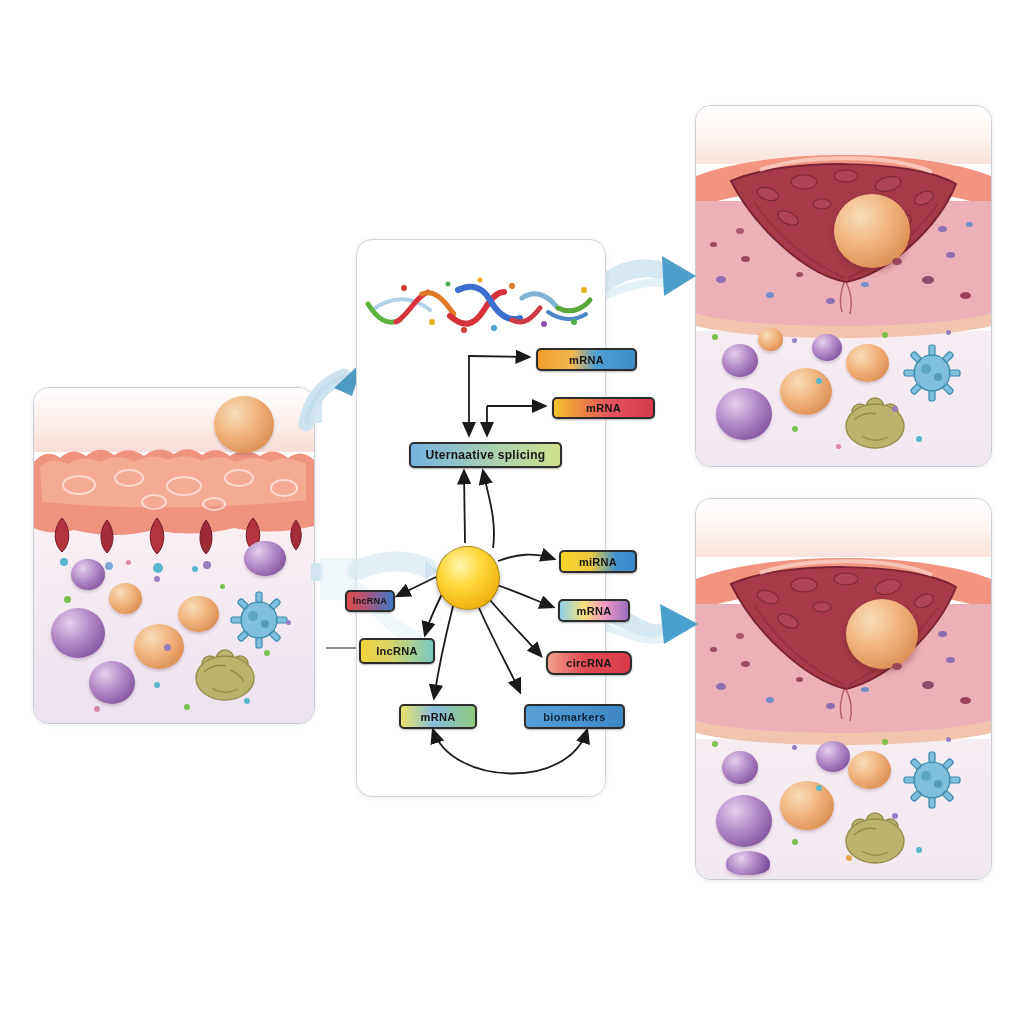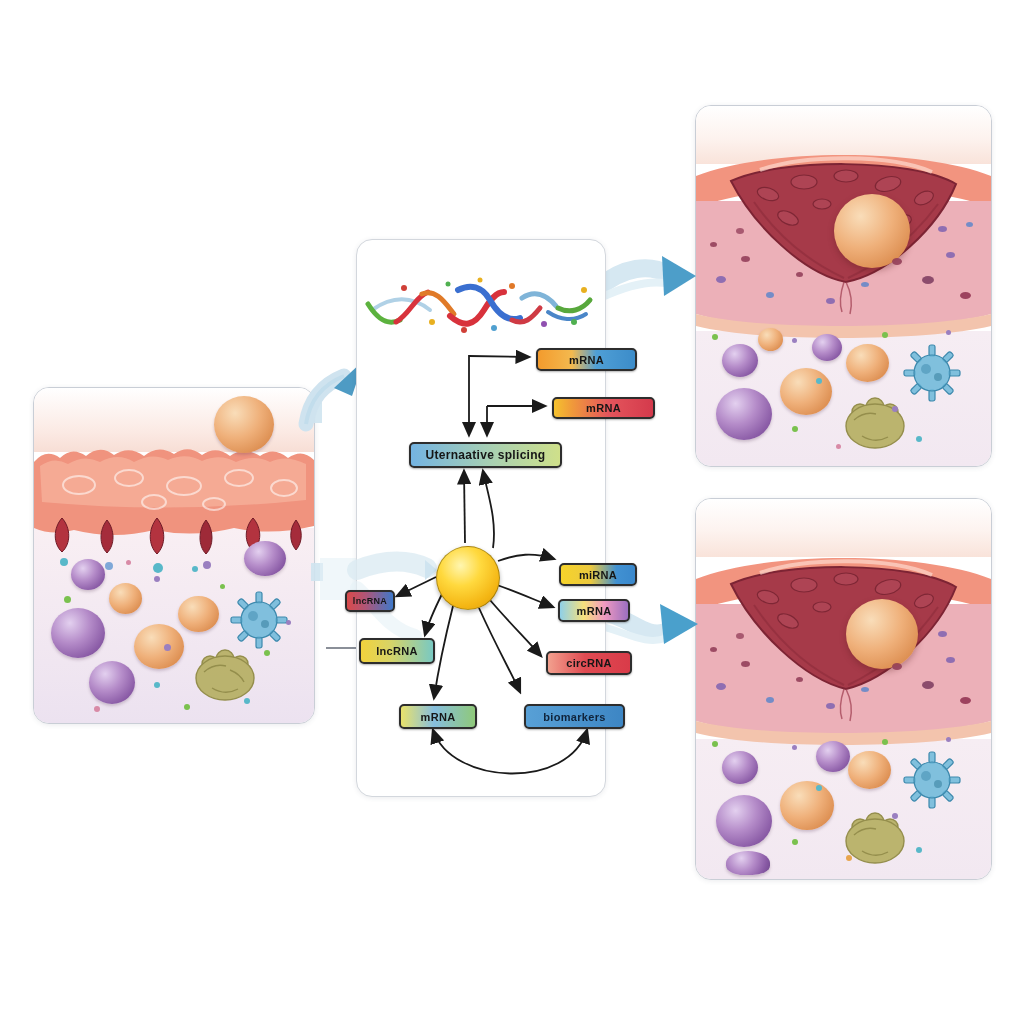--- a/index.html
+++ b/index.html
@@ -380,22 +380,22 @@
         <path d="M122,368 C140,408 154,432 163,452" marker-end="url(#ah)"></path>
         <path d="M76,490 C95,546 212,550 230,490" marker-start="url(#ah)" marker-end="url(#ah)"></path>
       </g>
     </svg>
 
     <div id="gene-sphere"></div>
 
     <div class="fbox g-or-bl" style="left:179px;top:108px;width:97px;height:19px;">mRNA</div>
     <div class="fbox g-ye-re" style="left:195px;top:157px;width:99px;height:18px;">mRNA</div>
     <div class="fbox g-bl-gr" style="left:52px;top:202px;width:149px;height:22px;font-size:12px;">Uternaative splicing</div>
-    <div class="fbox g-ye-bl" style="left:202px;top:310px;width:74px;height:19px;margin-top:13px;">miRNA</div>
+    <div class="fbox g-ye-bl" style="left:202px;top:310px;width:74px;height:19px;">miRNA</div>
     <div class="fbox g-rainbow" style="left:201px;top:359px;width:68px;height:19px;">mRNA</div>
-    <div class="fbox g-red" style="left:189px;top:411px;width:82px;height:20px;">circRNA</div>
+    <div class="fbox g-red" style="left:189px;top:411px;width:82px;height:20px;border-radius:8px;">circRNA</div>
     <div class="fbox g-re-bl" style="left:-12px;top:350px;width:46px;height:18px;font-size:9px;">lncRNA</div>
     <div class="fbox g-ye-te" style="left:2px;top:398px;width:72px;height:22px;">lncRNA</div>
     <div class="fbox g-tri" style="left:42px;top:464px;width:74px;height:21px;">mRNA</div>
     <div class="fbox g-blue" style="left:167px;top:464px;width:97px;height:21px;color:#10233a;">biomarkers</div>
   </div>
 
 </div>
 
 </body></html>

